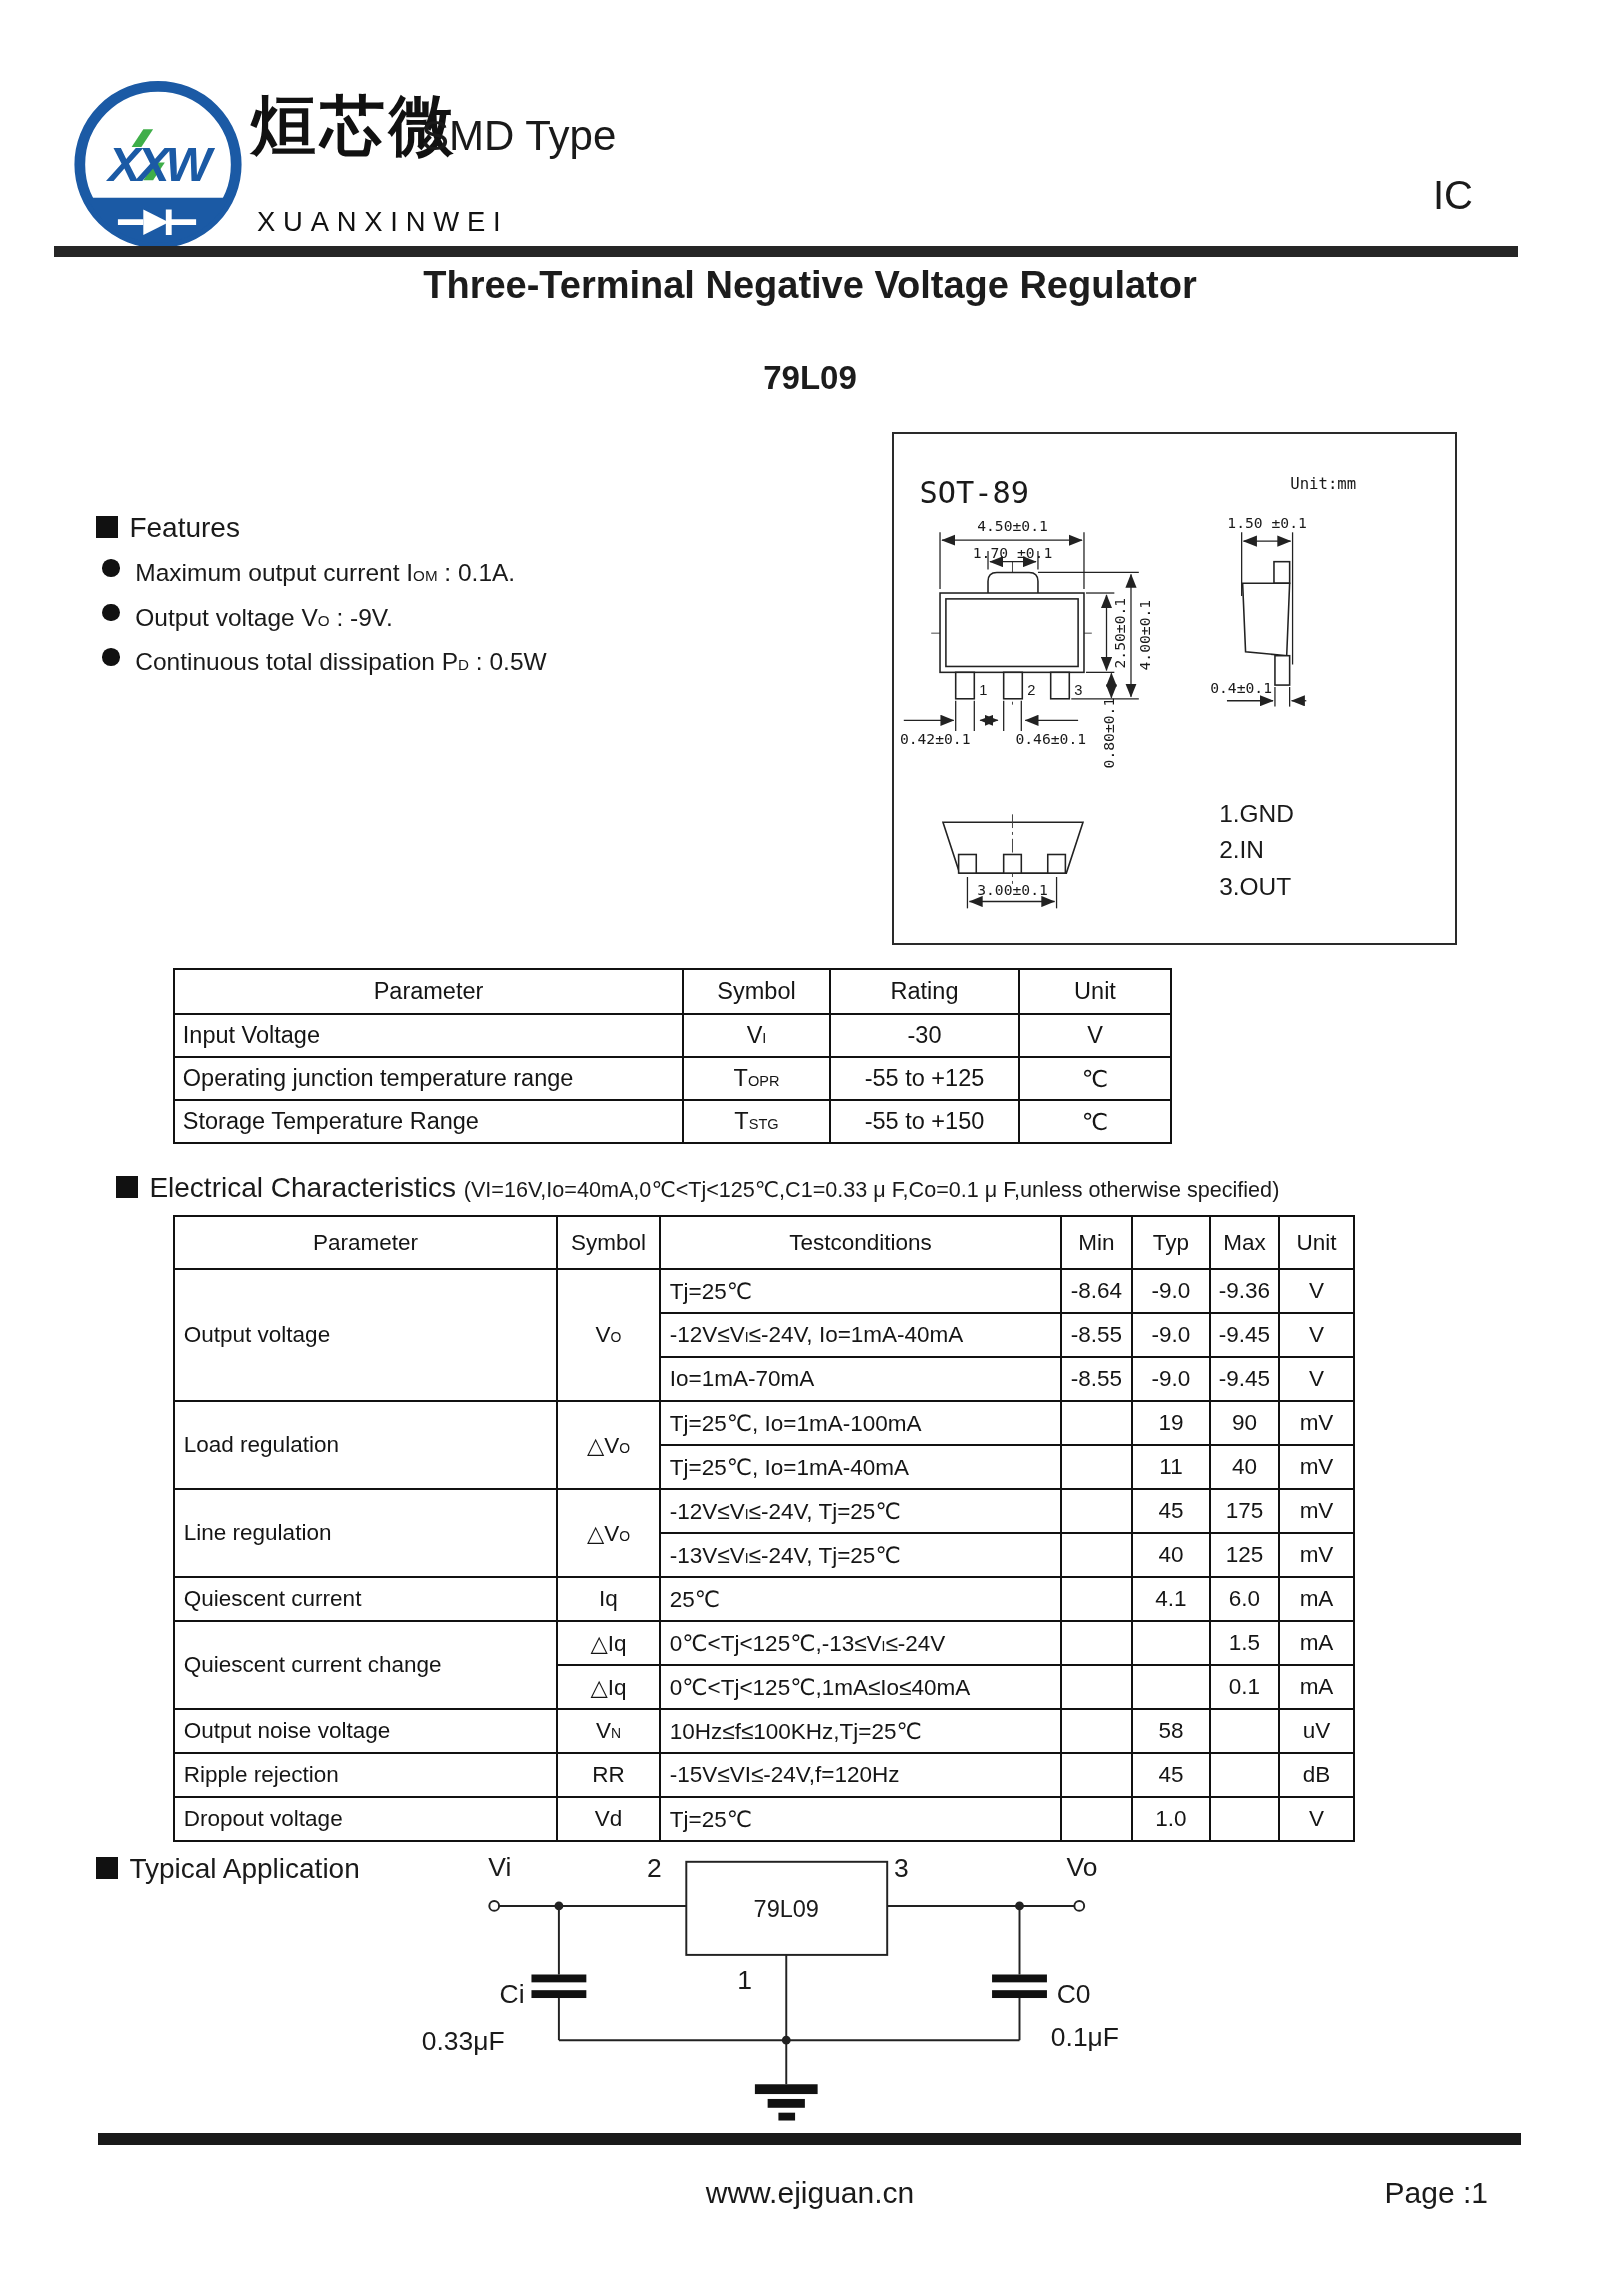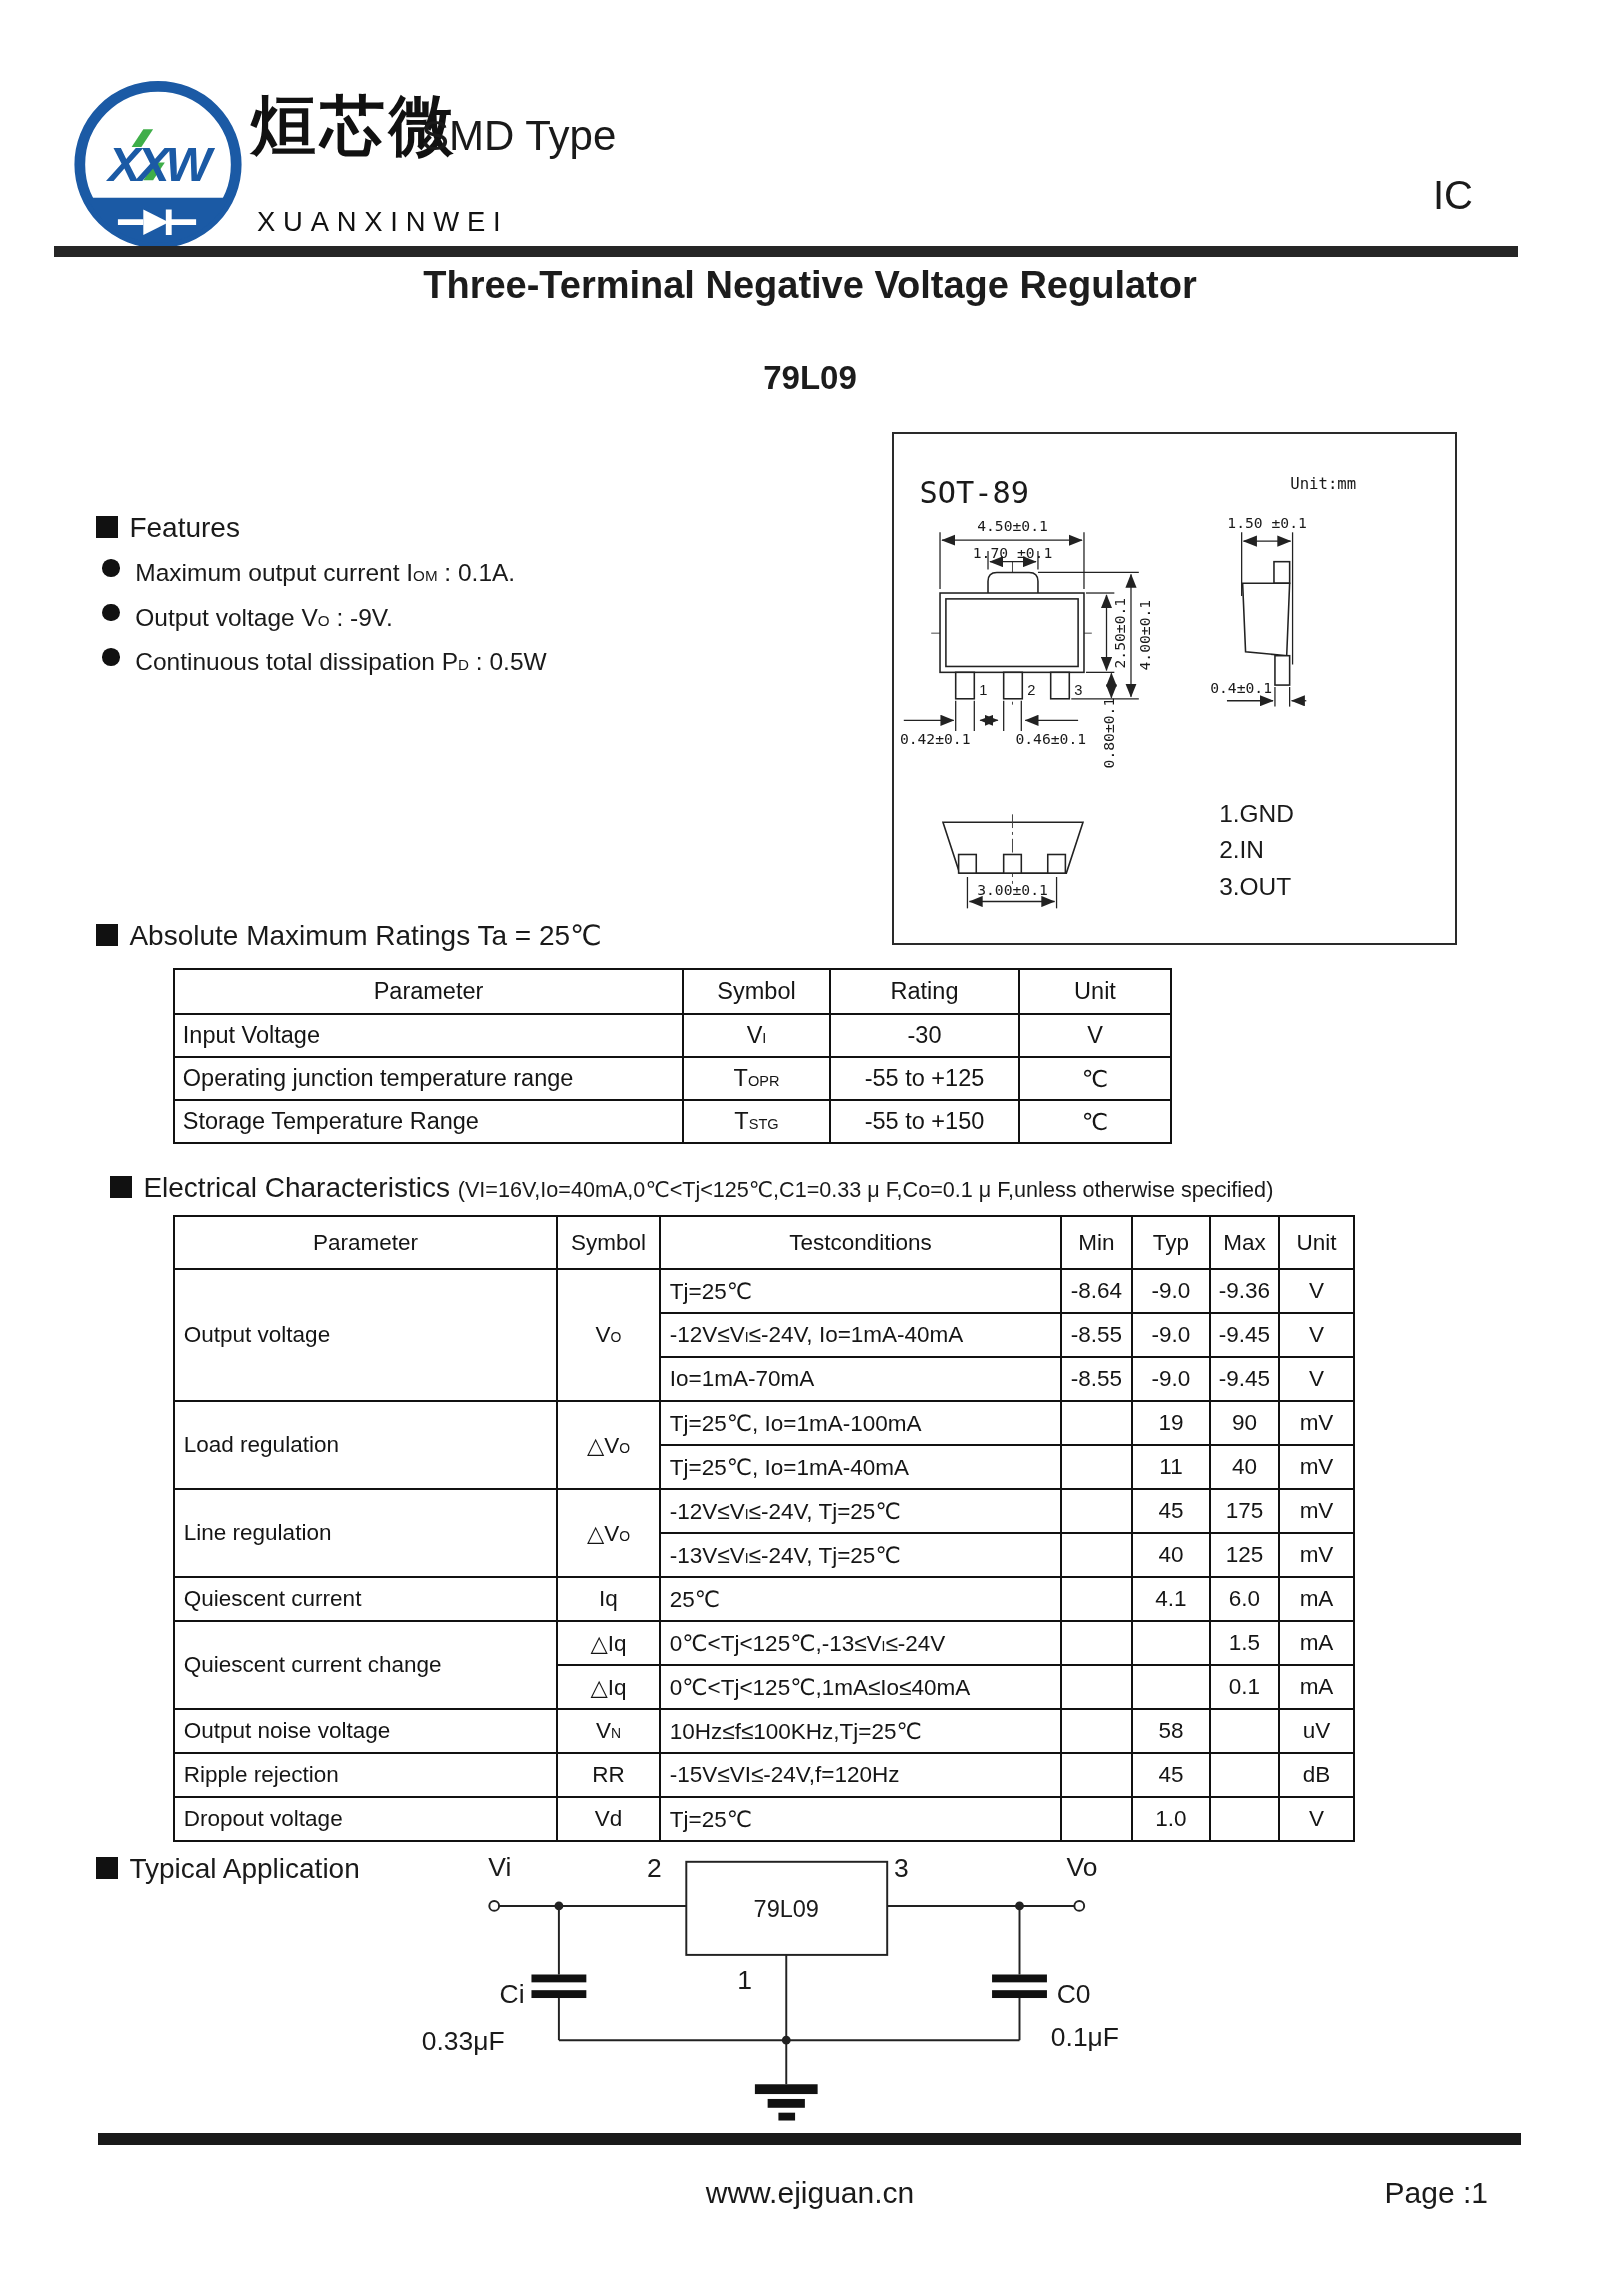--- a/index.html
+++ b/index.html
@@ -39,21 +39,21 @@
 
   #abs-heading{left:96px;top:919px;}
   table{border-collapse:collapse;table-layout:fixed;background:#fff;}
   #abs-table{left:173px;top:968px;}
   #abs-table table{width:997px;border:2.9px solid #111;}
   #abs-table th,#abs-table td{border:2px solid #111;font-size:23.5px;font-weight:normal;
       text-align:center;padding:0 5.9px;height:41px;overflow:hidden;white-space:nowrap;}
   #abs-table thead th{height:43px;border-bottom:2.9px solid #111;}
   #abs-table td.left{text-align:left;padding-left:7.8px;}
 
-  #elec-heading{left:90px;top:1172px;white-space:nowrap;padding-left:20px;}
+  #elec-heading{left:96px;top:1172px;white-space:nowrap;padding-left:20px;}
   #elec-cond{font-size:21.6px;color:#1a1a1a;}
   #elec-table{left:173px;top:1215px;}
   #elec-table table{width:1180px;border:2.9px solid #111;}
   #elec-table th,#elec-table td{border:2px solid #111;font-size:22.5px;font-weight:normal;
       text-align:center;padding:0 4.9px;height:42px;overflow:hidden;white-space:nowrap;}
   #elec-table thead th{height:51px;border-bottom:2.9px solid #111;}
   #elec-table td.left{text-align:left;padding-left:8.8px;}
   #elec-table tr.group-start td{border-top:2.9px solid #111;}
   .subsc{font-size:0.62em;}
 
@@ -198,23 +198,20 @@
         <line class="dim" x1="166" y1="452" x2="166" y2="484"></line>
       <text x="121" y="470" text-anchor="middle" class="dtext">3.00±0.1</text>
       <line class="dim" x1="77" y1="477" x2="164" y2="477" marker-start="url(#ar)" marker-end="url(#ar)"></line>
 
       <text x="332" y="396" class="ptext">1.GND</text>
       <text x="332" y="433" class="ptext">2.IN</text>
       <text x="332" y="470" class="ptext">3.OUT</text>
     </svg>
   </div>
 
-  <div class="abs section-heading" id="abs-heading">
-    <span class="sq"></span><span><span>Absolute Maximum Ratings Ta = 25℃</span></span>
-  </div>
   <div class="abs" id="abs-table">
     <table>
       <colgroup>
           <col style="width:509px">
           <col style="width:147px">
           <col style="width:189px">
           <col style="width:152px">
         </colgroup>
       <thead>
           <tr>

